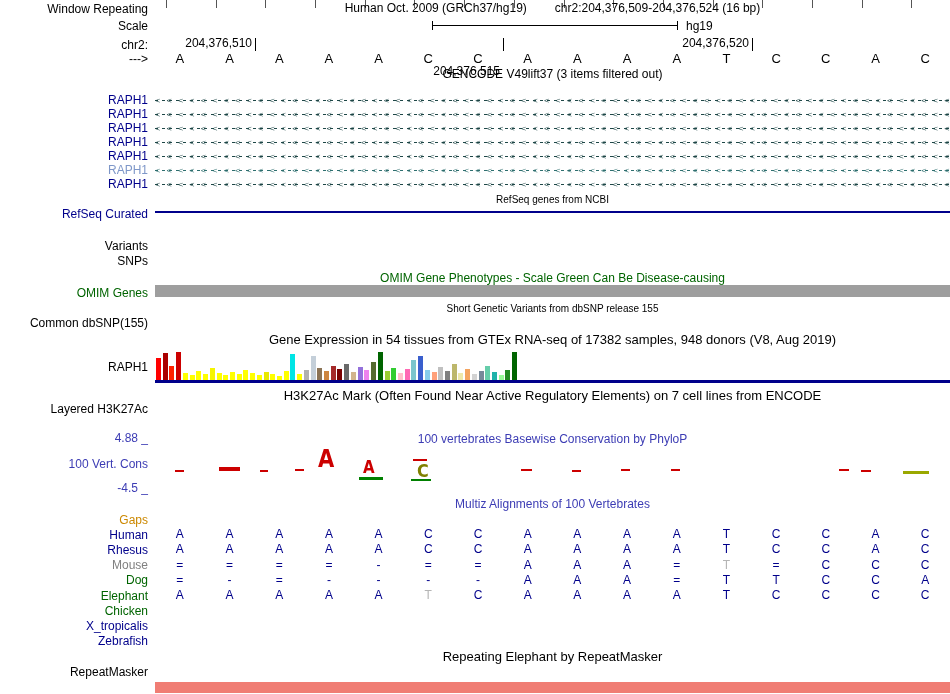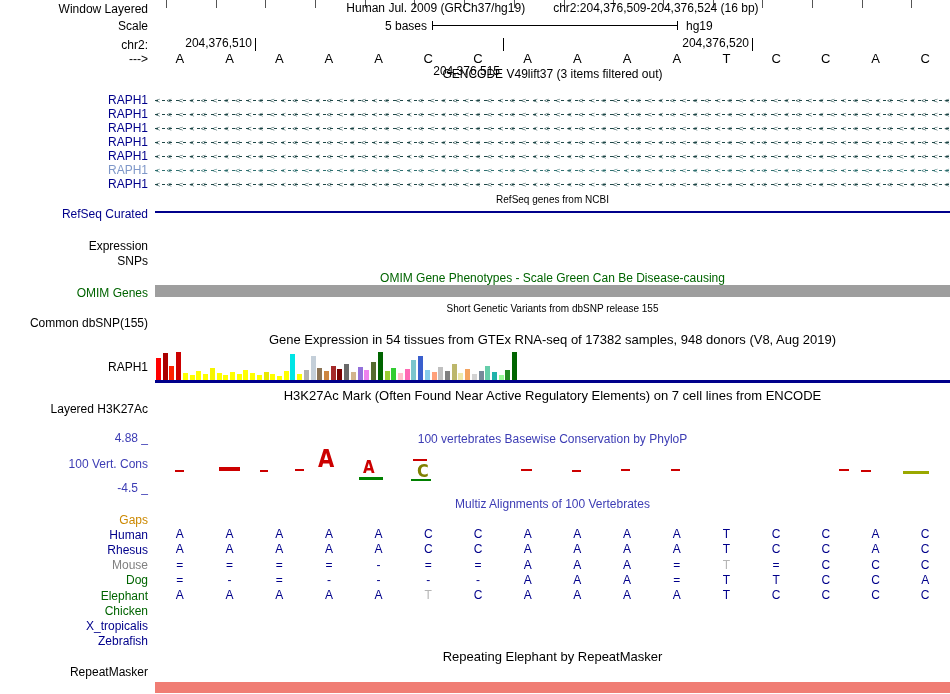--- a/index.html
+++ b/index.html
@@ -67,27 +67,26 @@
       <div class="vtick" style="left: 408.5px;"></div>
       <div class="vtick" style="left: 458.2px;"></div>
       <div class="vtick" style="left: 507.9px;"></div>
       <div class="vtick" style="left: 557.6px;"></div>
       <div class="vtick" style="left: 607.3px;"></div>
       <div class="vtick" style="left: 656.9px;"></div>
       <div class="vtick" style="left: 706.6px;"></div>
       <div class="vtick" style="left: 756.3px;"></div>
     </div>
 
-  <div class="row-label" style="top:2px">Window Layered</div>
+  <div class="row-label" style="top:2px">Window Repeating</div>
   <div class="center-title" id="header-title">
-    <span>Human Jul. 2009 (GRCh37/hg19)</span><span class="gap"></span><span>chr2:204,376,509-204,376,524 (16 bp)</span>
+    <span>Human Oct. 2009 (GRCh37/hg19)</span><span class="gap"></span><span>chr2:204,376,509-204,376,524 (16 bp)</span>
   </div>
 
   <div class="row-label" style="top:19px">Scale</div>
-  <div id="scale-value">5 bases</div>
   <div id="scale-bracket"></div>
   <div id="genome-label">hg19</div>
 
   <div class="row-label" style="top:38px">chr2:</div>
   <div id="coord-row">
       <div class="coord-label" style="left: -18px;">204,376,510</div>
       <div class="coord-tick" style="left: 100px;"></div>
       <div class="coord-label" style="left: 230px; margin-top: 28px;">204,376,515</div>
       <div class="coord-tick" style="left: 348px;"></div>
       <div class="coord-label" style="left: 479px;">204,376,520</div>
@@ -640,21 +639,21 @@
           <span class="arrow" style="color: rgb(30, 71, 71);">&lt;</span>
           <span class="arrow" style="color: rgb(30, 71, 71);">&lt;</span>
         </div>
       </div>
     </div>
 
   <div class="center-title t10" style="top:194px">RefSeq genes from NCBI</div>
   <div class="row-label" style="top: 207px; color: rgb(0, 0, 139);">RefSeq Curated</div>
   <div id="refseq-line" style="background-color: rgb(0, 0, 139);"></div>
 
-  <div class="row-label" style="top:239px">Expression</div>
+  <div class="row-label" style="top:239px">Variants</div>
   <div class="row-label" style="top:254px">SNPs</div>
 
   <div class="center-title" style="top: 271px; color: rgb(0, 100, 0);">OMIM Gene Phenotypes - Scale Green Can Be Disease-causing</div>
   <div class="row-label" style="top: 286px; color: rgb(0, 100, 0);">OMIM Genes</div>
   <div id="omim-bar" style="background-color: rgb(158, 158, 158);"></div>
 
   <div class="center-title t10" style="top:303px">Short Genetic Variants from dbSNP release 155</div>
   <div class="row-label" style="top:316px">Common dbSNP(155)</div>
 
   <div class="center-title t13" style="top:332px">Gene Expression in 54 tissues from GTEx RNA-seq of 17382 samples, 948 donors (V8, Aug 2019)</div>

